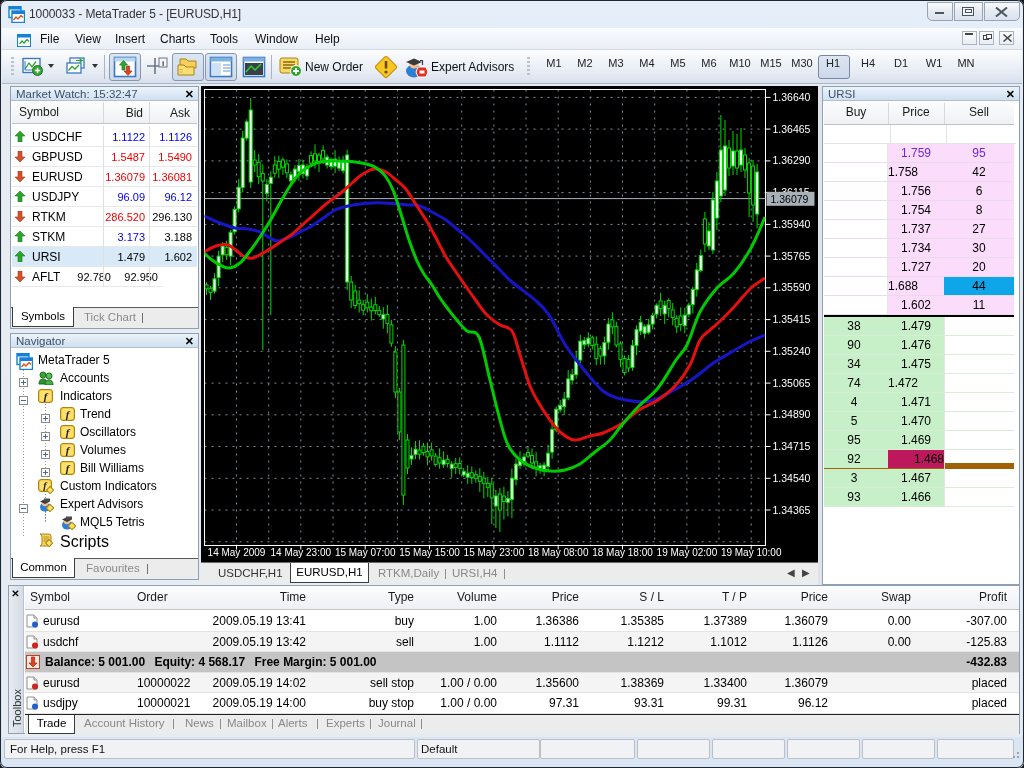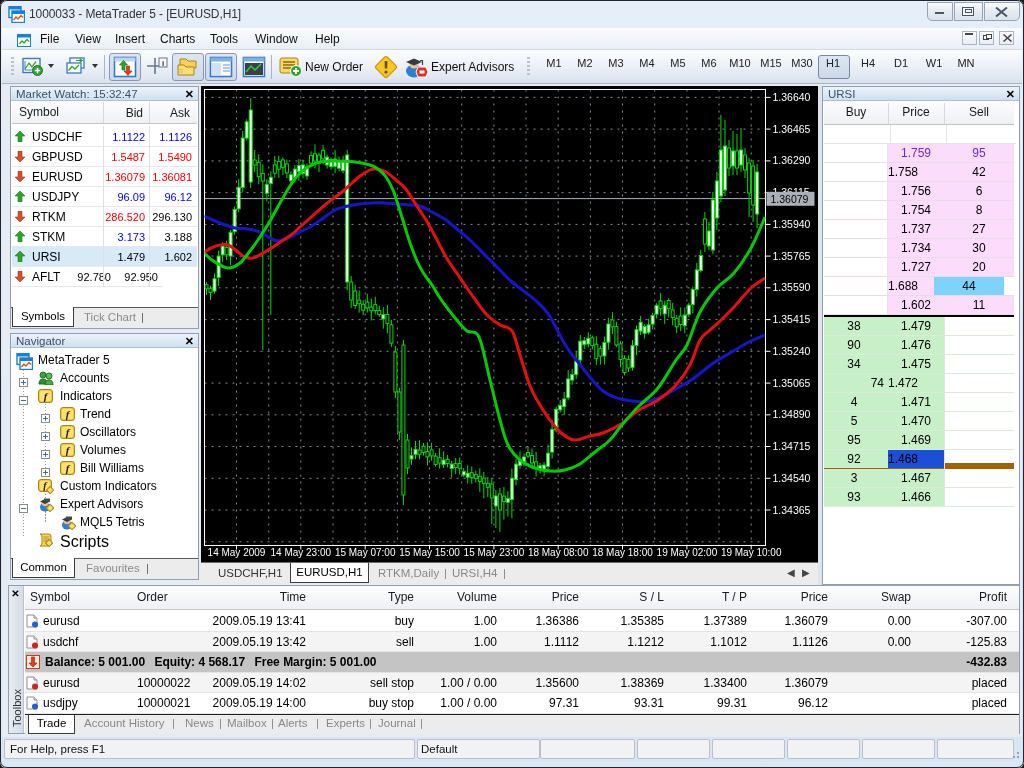--- a/index.html
+++ b/index.html
@@ -790,21 +790,21 @@
           <span class="abs" style="left:120px;width:70px;height:18px;background:#fbdcfb;text-align:center;line-height:18px">30</span>
         </div>
         <div class="abs" style="left:0;top:133px;width:190px;height:19px;border-bottom:1px solid #eadbea;font-size:12px;color:#000">
           <span class="abs" style="left:0;width:64px;height:19px;border-right:1px solid #e4e4e4"></span>
           <span class="abs" style="left:64px;width:56px;height:18px;background:#fbdcfb;text-align:center;line-height:18px">1.727</span>
           <span class="abs" style="left:120px;width:70px;height:18px;background:#fbdcfb;text-align:center;line-height:18px">20</span>
         </div>
         <div class="abs" style="left:0;top:152px;width:190px;height:19px;border-bottom:1px solid #eadbea;font-size:12px;color:#000">
           <span class="abs" style="left:0;width:64px;height:19px;border-right:1px solid #e4e4e4"></span>
           <span class="abs" style="left:64px;width:56px;height:18px;background:#fbdcfb;line-height:18px">1.688</span>
-          <span class="abs" style="left:110px;width:70px;height:18px;background:#7dd3fc;text-align:center;line-height:18px">44</span>
+          <span class="abs" style="left:120px;width:70px;height:18px;background:#0ea5e9;text-align:center;line-height:18px">44</span>
         </div>
         <div class="abs" style="left:0;top:171px;width:190px;height:19px;border-bottom:1px solid #eadbea;font-size:12px;color:#000">
           <span class="abs" style="left:0;width:64px;height:19px;border-right:1px solid #e4e4e4"></span>
           <span class="abs" style="left:64px;width:56px;height:18px;background:#fbdcfb;text-align:center;line-height:18px">1.602</span>
           <span class="abs" style="left:120px;width:70px;height:18px;background:#fbdcfb;text-align:center;line-height:18px">11</span>
         </div>
         <div class="abs" style="left:0;top:190px;width:190px;height:2px;background:#000"></div>
         <div class="abs" style="left:0;top:192px;width:190px;height:19px;border-bottom:1px solid #d8ecd8;font-size:12px;color:#000">
           <span class="abs" style="left:0;width:64px;height:18px;background:#c8f0c8"></span>
           <span class="abs" style="left:0;width:60px;text-align:center;line-height:19px">38</span>
@@ -818,21 +818,21 @@
           <span class="abs" style="left:120px;width:70px;height:19px;border-left:1px solid #e4e4e4"></span>
         </div>
         <div class="abs" style="left:0;top:230px;width:190px;height:19px;border-bottom:1px solid #d8ecd8;font-size:12px;color:#000">
           <span class="abs" style="left:0;width:64px;height:18px;background:#c8f0c8"></span>
           <span class="abs" style="left:0;width:60px;text-align:center;line-height:19px">34</span>
           <span class="abs" style="left:64px;width:56px;height:18px;background:#c8f0c8;text-align:center;line-height:18px">1.475</span>
           <span class="abs" style="left:120px;width:70px;height:19px;border-left:1px solid #e4e4e4"></span>
         </div>
         <div class="abs" style="left:0;top:249px;width:190px;height:19px;border-bottom:1px solid #d8ecd8;font-size:12px;color:#000">
           <span class="abs" style="left:0;width:64px;height:18px;background:#c8f0c8"></span>
-          <span class="abs" style="left:0;width:60px;text-align:right;line-height:19px">74</span>
+          <span class="abs" style="left:0;width:60px;text-align:center;line-height:19px">74</span>
           <span class="abs" style="left:64px;width:56px;height:18px;background:#c8f0c8;text-align:left;line-height:18px">1.472</span>
           <span class="abs" style="left:120px;width:70px;height:19px;border-left:1px solid #e4e4e4"></span>
         </div>
         <div class="abs" style="left:0;top:268px;width:190px;height:19px;border-bottom:1px solid #d8ecd8;font-size:12px;color:#000">
           <span class="abs" style="left:0;width:64px;height:18px;background:#c8f0c8"></span>
           <span class="abs" style="left:0;width:60px;text-align:center;line-height:19px">4</span>
           <span class="abs" style="left:64px;width:56px;height:18px;background:#c8f0c8;text-align:center;line-height:18px">1.471</span>
           <span class="abs" style="left:120px;width:70px;height:19px;border-left:1px solid #e4e4e4"></span>
         </div>
         <div class="abs" style="left:0;top:287px;width:190px;height:19px;border-bottom:1px solid #d8ecd8;font-size:12px;color:#000">
@@ -843,21 +843,21 @@
         </div>
         <div class="abs" style="left:0;top:306px;width:190px;height:19px;border-bottom:1px solid #d8ecd8;font-size:12px;color:#000">
           <span class="abs" style="left:0;width:64px;height:18px;background:#c8f0c8"></span>
           <span class="abs" style="left:0;width:60px;text-align:center;line-height:19px">95</span>
           <span class="abs" style="left:64px;width:56px;height:18px;background:#c8f0c8;text-align:center;line-height:18px">1.469</span>
           <span class="abs" style="left:120px;width:70px;height:19px;border-left:1px solid #e4e4e4"></span>
         </div>
         <div class="abs" style="left:0;top:325px;width:190px;height:19px;border-bottom:6px solid #a16207;font-size:12px;color:#000">
           <span class="abs" style="left:0;width:64px;height:18px;background:#c8f0c8"></span>
           <span class="abs" style="left:0;width:60px;text-align:center;line-height:19px">92</span>
-          <span class="abs" style="left:64px;width:56px;height:18px;background:#1d4ed8;text-align:left;line-height:18px">1.468</span>
+          <span class="abs" style="left:64px;width:56px;height:18px;background:#be185d;text-align:right;line-height:18px">1.468</span>
           <span class="abs" style="left:120px;width:70px;height:19px;border-left:1px solid #e4e4e4"></span>
         </div>
         <div class="abs" style="left:0;top:344px;width:190px;height:19px;border-bottom:1px solid #d8ecd8;font-size:12px;color:#000">
           <span class="abs" style="left:0;width:64px;height:18px;background:#c8f0c8"></span>
           <span class="abs" style="left:0;width:60px;text-align:center;line-height:19px">3</span>
           <span class="abs" style="left:64px;width:56px;height:18px;background:#c8f0c8;text-align:center;line-height:18px">1.467</span>
           <span class="abs" style="left:120px;width:70px;height:19px;border-left:1px solid #e4e4e4"></span>
         </div>
         <div class="abs" style="left:0;top:363px;width:190px;height:19px;border-bottom:1px solid #d8ecd8;font-size:12px;color:#000">
           <span class="abs" style="left:0;width:64px;height:18px;background:#c8f0c8"></span>

